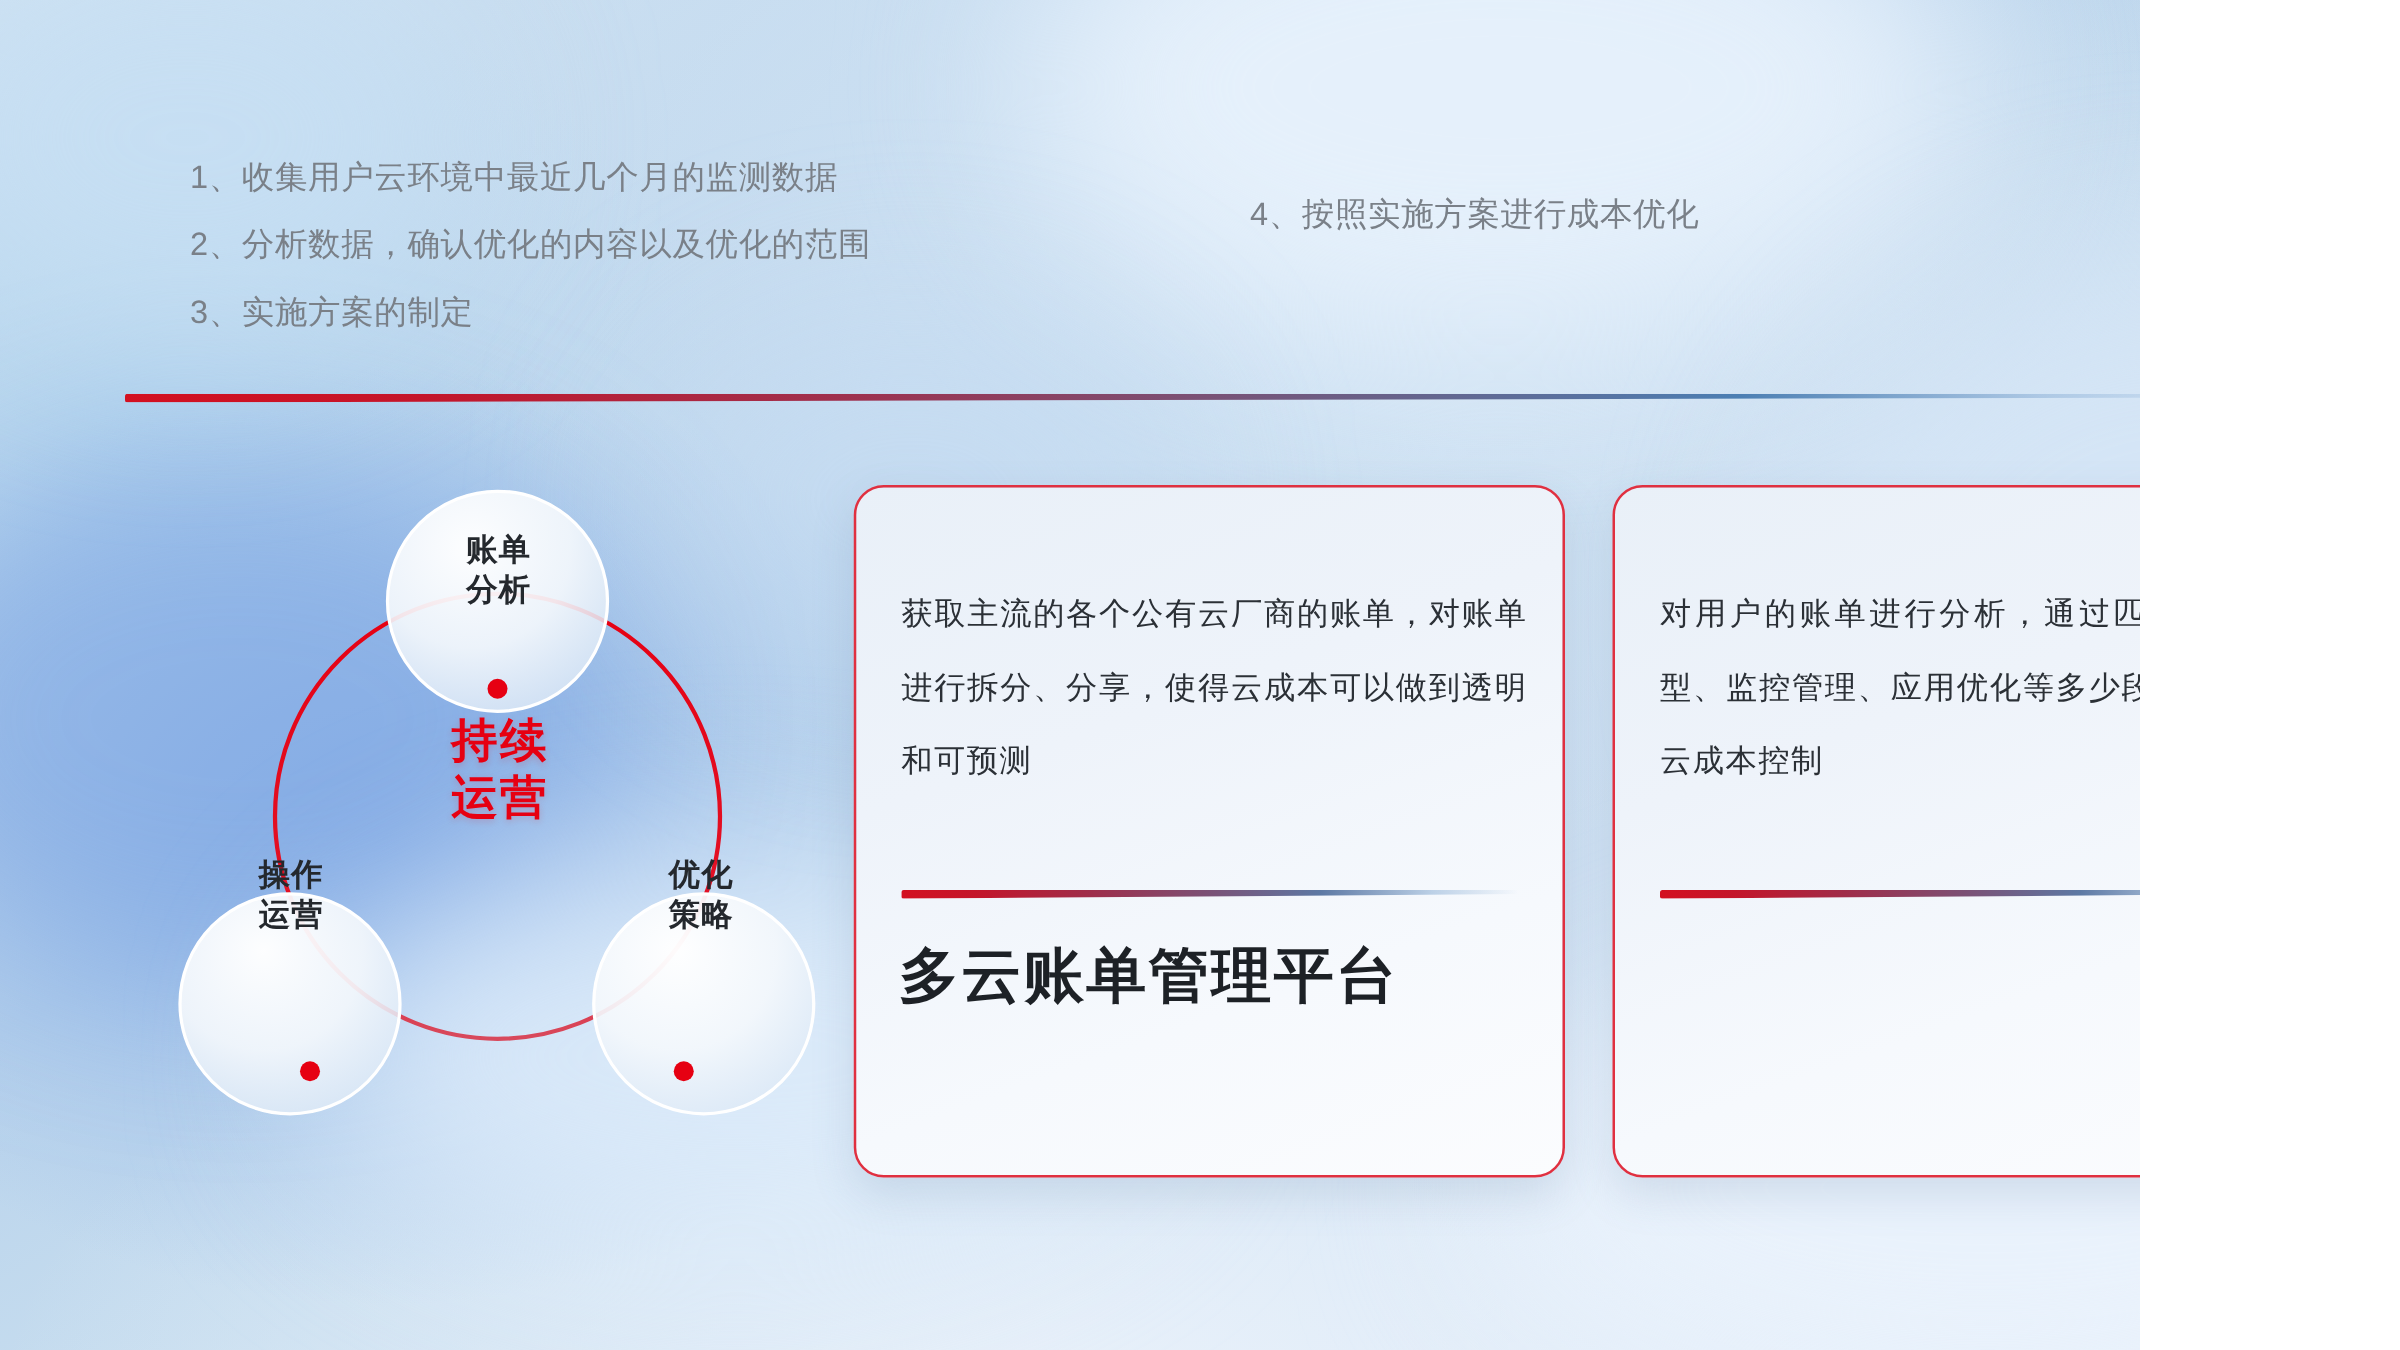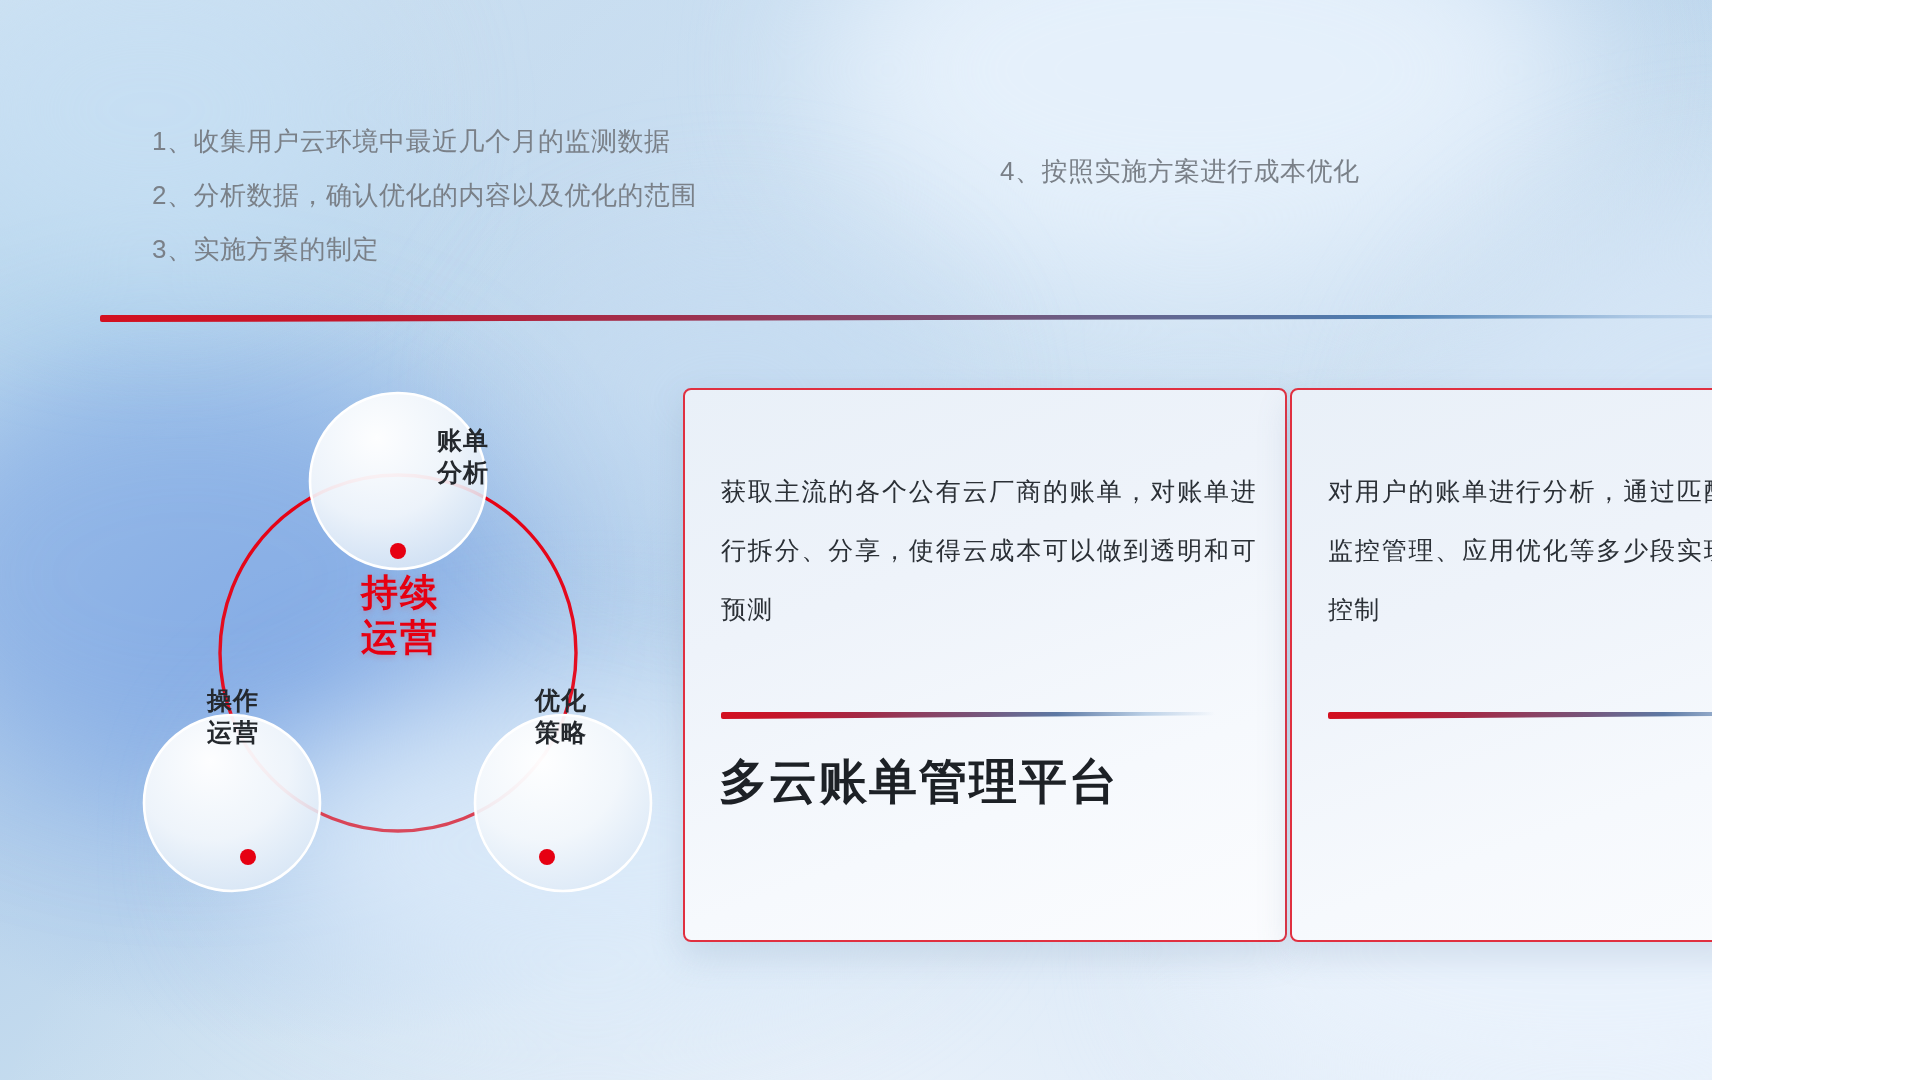--- a/index.html
+++ b/index.html
@@ -90,21 +90,21 @@
     position: absolute;
     text-align: center;
     color: #24282d;
     font-weight: 700;
     font-size: 25px;
     line-height: 1.26;
     letter-spacing: 1px;
     white-space: pre-line;
     pointer-events: none;
   }
-  .node-label.top    { left: 214px; top: 70px;  width: 180px; text-align: right; }
+  .node-label.top    { left: 214px; top: 70px;  width: 180px; }
   .node-label.bleft  { left: 48px;  top: 330px; width: 180px; }
   .node-label.bright { left: 376px; top: 330px; width: 180px; }
 
   .center-label {
     position: absolute;
     left: 200px;
     top: 215px;
     width: 210px;
     text-align: center;
     color: #e60012;
@@ -117,25 +117,24 @@
     pointer-events: none;
   }
 
   
   .card {
     position: absolute;
     top: 388px;
     width: 565px;
     height: 550px;
     border: 2px solid #e03040;
-    border-radius: 8px;
+    border-radius: 24px;
     background: linear-gradient(160deg, #e9f0f8 0%, #eef3fa 35%, #f6f9fd 70%, #fbfcfe 100%);
     box-shadow: 0 14px 34px rgba(90,120,160,0.18);
     overflow: hidden;
-    padding-left: 35px;
   }
   .card.card-1 { left: 683px; }
   .card.card-2 { left: 1290px; }
 
   .card-body {
     position: absolute;
     left: 36px;
     right: 28px;
     top: 72px;
     color: #2b3036;

